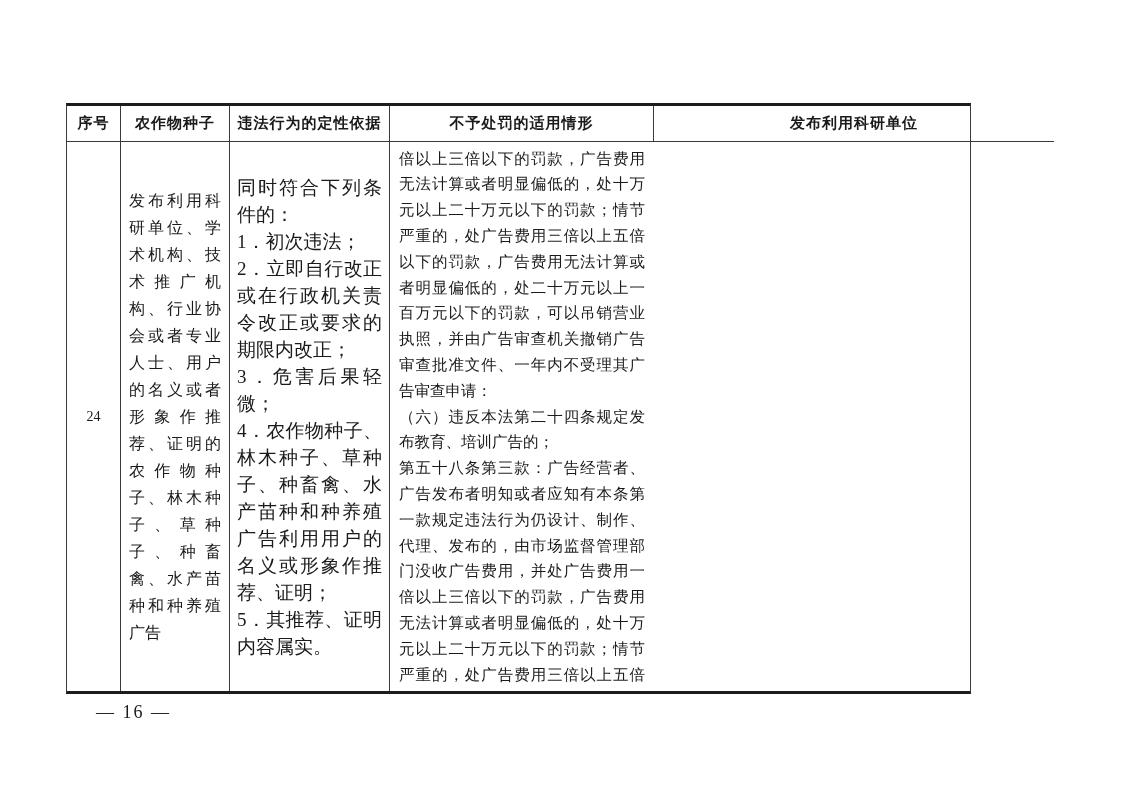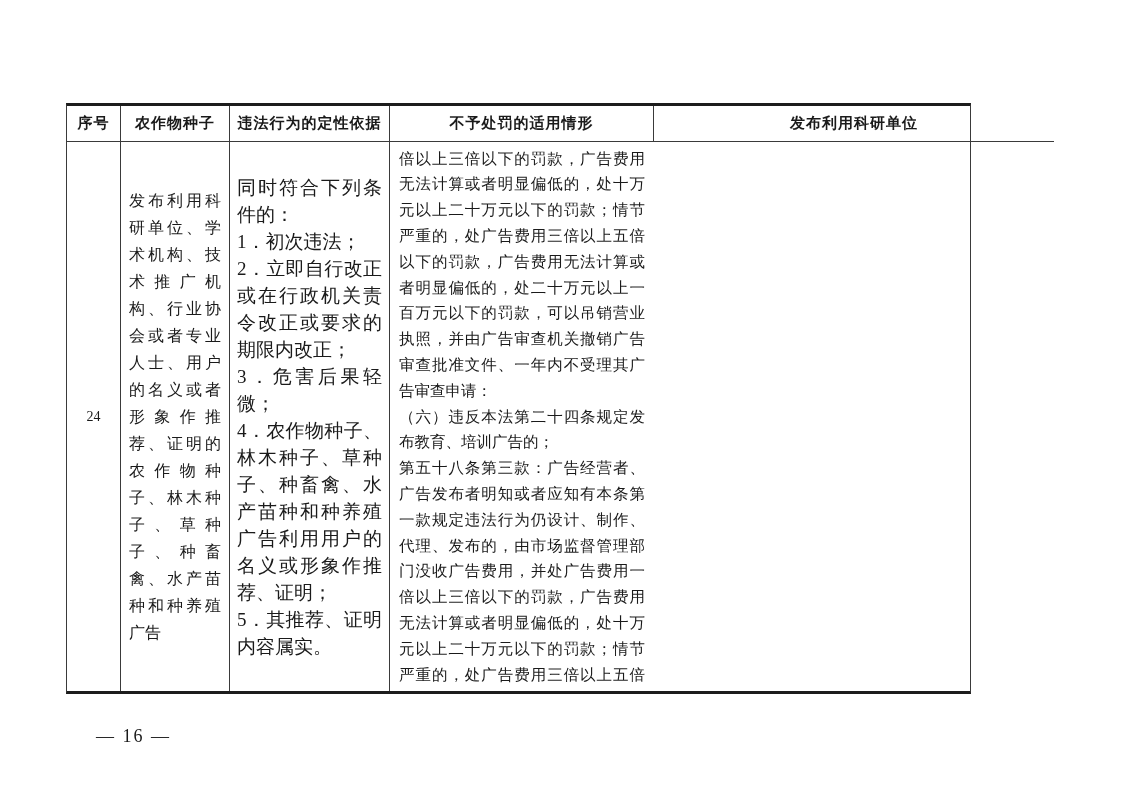--- a/index.html
+++ b/index.html
@@ -74,21 +74,21 @@
     font-size: 15.5px;
     line-height: 28px;
   }
   .td-punishment .txt {
     padding: 0 9px;
     font-size: 15.5px;
     line-height: 25.8px;
   }
   .page-number {
     position: absolute;
-    left: 96px; top: 726px;
+    left: 96px; top: 702px;
     font-size: 18px;
     letter-spacing: 2px;
     font-family: "Liberation Serif", "DejaVu Serif", serif;
     color: #1a1a1a;
     white-space: nowrap;
   }
 </style>
 </head>
 <body>
 

